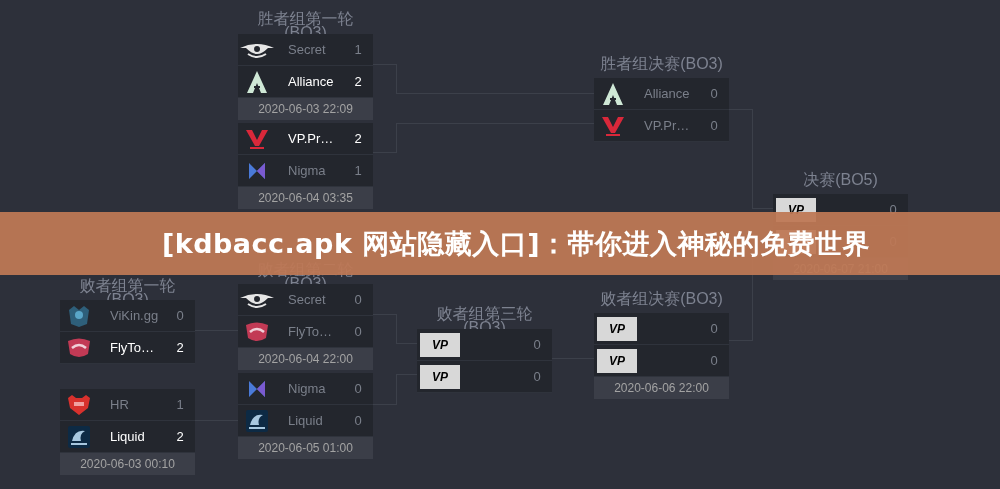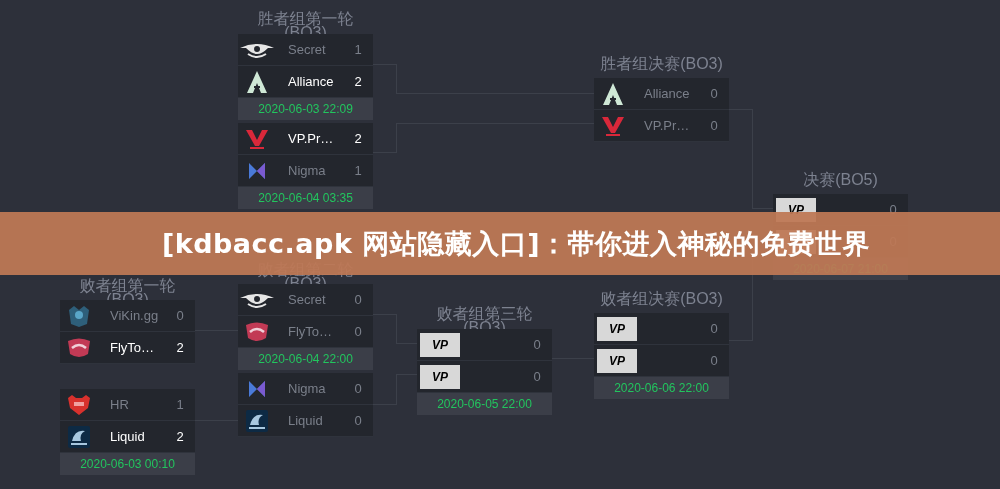--- a/index.html
+++ b/index.html
@@ -30,21 +30,21 @@
     width:30px; text-align:center; font-size:13px; color:#7a7f8a;
   }
   .team.win .name, .team.win .score { color:#ffffff; }
   .team .logo-vp {
     width:40px; height:24px; background:#d8d8d8; margin-left:3px;
     display:flex; align-items:center; justify-content:center; color:#000000;
     font-size:12px; font-weight:bold; font-style:italic; flex:0 0 40px;
   }
   .team.tbd .name { padding-left:0; }
   .date {
-    height:22px; background:#3b3e48; color:#22c55e; font-size:12px;
+    height:22px; background:#3b3e48; color:#a3a3a3; font-size:12px;
     display:flex; align-items:center; justify-content:center;
   }
   .line { position:absolute; background:#3c404a; }
   .banner {
     position:absolute; left:0; top:212px; width:1000px; height:63px;
     background:rgba(190,120,85,0.94);
     display:flex; align-items:center; justify-content:center;
     color:#ffffff; font-weight:bold; font-size:27px; letter-spacing:0.5px;
     font-family:"DejaVu Sans", sans-serif;
     padding-left:16px;
@@ -260,35 +260,35 @@
     <div class="logo">
       <svg width="24" height="24" viewBox="0 0 24 24">
           <rect x="1" y="1" width="22" height="22" rx="2" fill="#0d2a44"></rect>
           <path d="M5 16 Q8 4 18 6 Q12 9 14 16 Z" fill="#a8c8e0"></path>
           <rect x="4" y="18" width="16" height="2" fill="#a8c8e0"></rect>
         </svg>
     </div>
     <span class="name">Liquid</span>
     <span class="score">0</span>
   </div>
+  <div class="date">2020-06-05 01:00</div>
 </div>
 
 <div class="stage-title" style="left:417px;top:307px;">败者组第三轮(BO3)</div>
 <div class="match" style="left:417px;top:329px;">
   <div class="team tbd">
     <div class="logo-vp">VP</div>
     <span class="name"></span>
     <span class="score">0</span>
   </div>
   <div class="team tbd">
     <div class="logo-vp">VP</div>
     <span class="name"></span>
     <span class="score">0</span>
   </div>
-  <div class="date">2020-06-05 22:00</div>
 </div>
 
 <div class="stage-title" style="left:594px;top:292px;">败者组决赛(BO3)</div>
 <div class="match" style="left:594px;top:313px;">
   <div class="team tbd">
     <div class="logo-vp">VP</div>
     <span class="name"></span>
     <span class="score">0</span>
   </div>
   <div class="team tbd">

